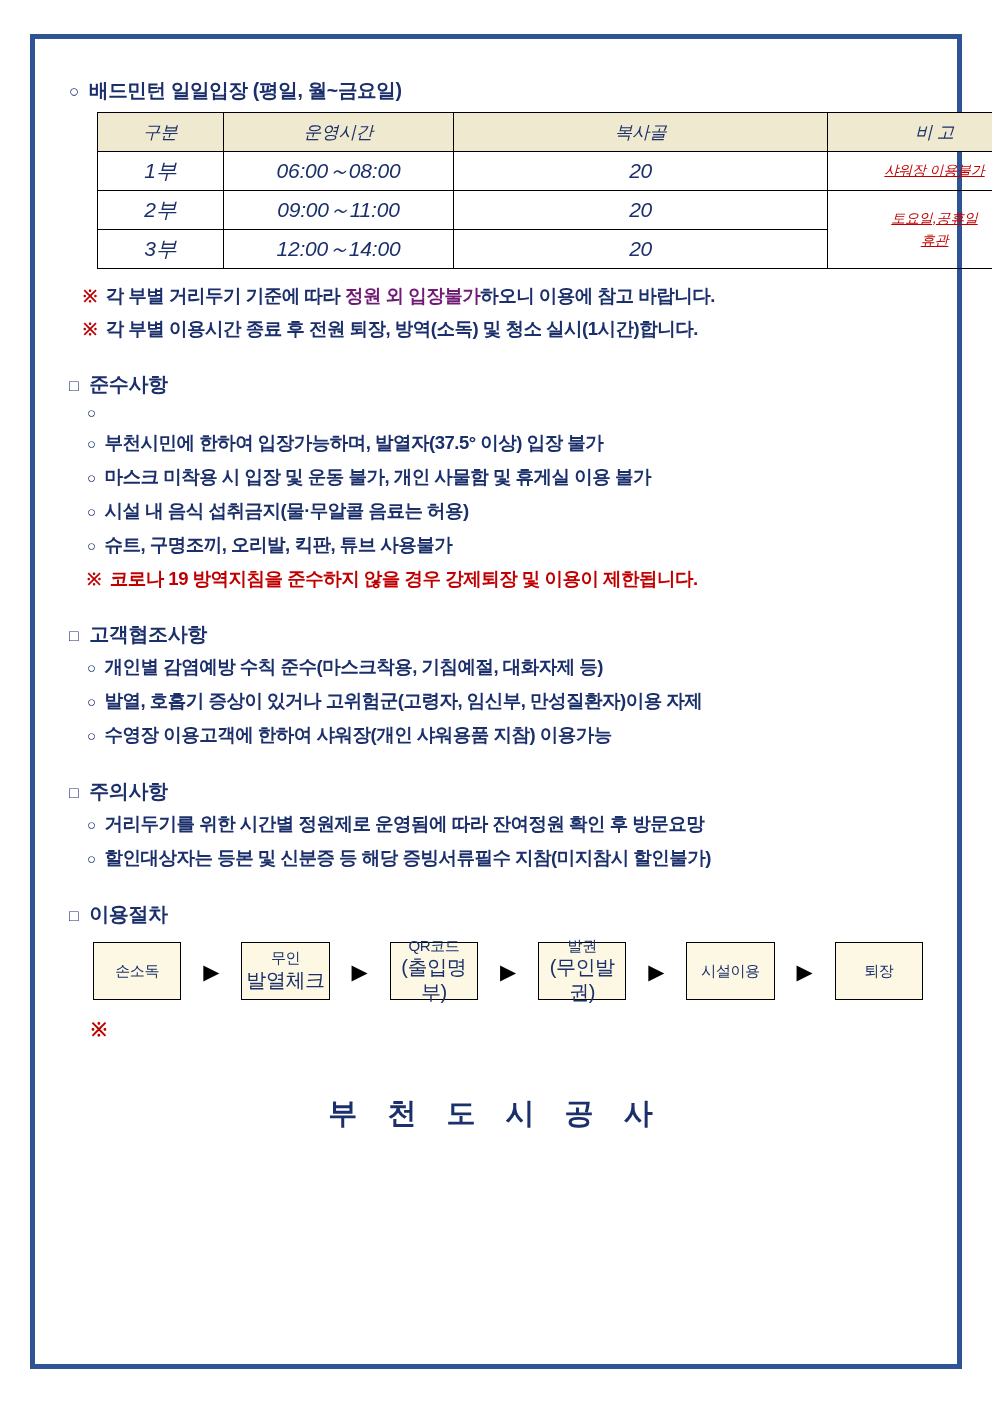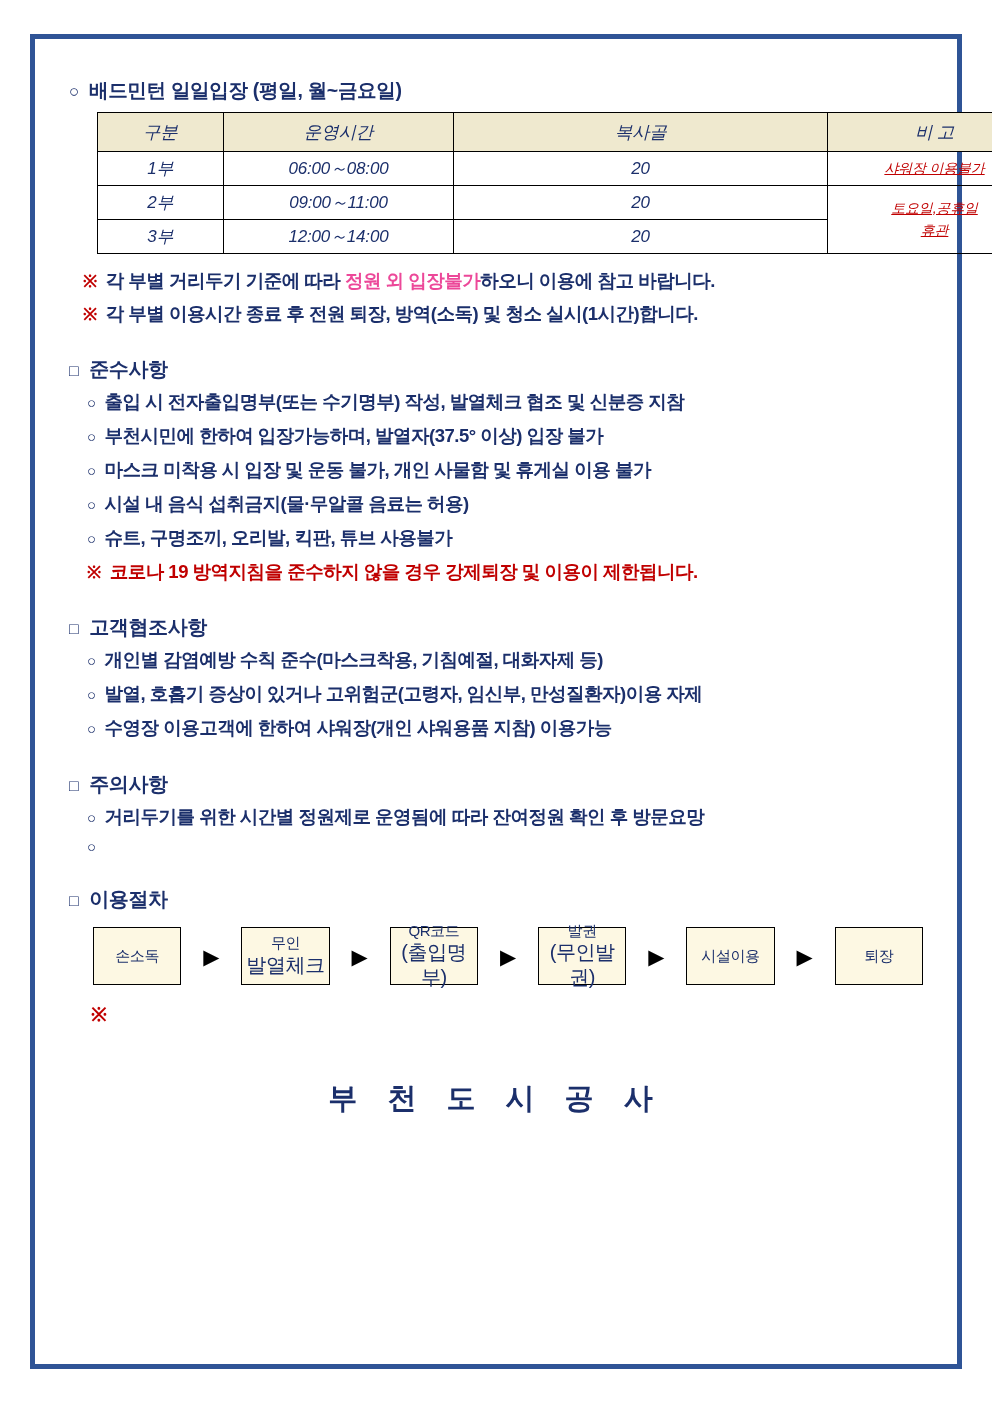--- a/index.html
+++ b/index.html
@@ -70,33 +70,33 @@
     color: #c00000;
     letter-spacing: -0.5px;
     display: flex;
     align-items: baseline;
     gap: 9px;
     margin: 0 0 8px 0;
     padding-left: 14px;
   }
   .note-line .mark { font-size: 17px; }
   .mixed { color: #1b2f6b; }
-  .mixed .hl { color: #ec4899; }
+  .mixed .hl { color: #701a75; }
 
   
   table.sched {
     border-collapse: collapse;
     margin: 4px 0 14px 28px;
     width: 945px;
     font-style: italic;
   }
   table.sched th, table.sched td {
     border: 1px solid #000000;
     text-align: center;
-    font-size: 17px;
+    font-size: 21px;
     color: #1b2f6b;
     font-weight: normal;
     padding: 5px 4px;
     letter-spacing: -0.2px;
   }
   table.sched th {
     background: #efe9cf;
     font-weight: normal;
     font-size: 17.5px;
     padding: 7px 4px;
@@ -216,21 +216,20 @@
     </div>
 
     <div class="gap-md"></div>
 
     <div class="block-head">
       <span class="mark">□</span>
       <span>준수사항</span>
     </div>
     <div class="bullet-line">
       <span class="mark">○</span>
-      <span>출입 시 전자출입명부(또는 수기명부) 작성, 발열체크 협조 및 신분증 지참</span>
     </div>
     <div class="bullet-line">
       <span class="mark">○</span>
       <span>부천시민에 한하여 입장가능하며, 발열자(37.5° 이상) 입장 불가</span>
     </div>
     <div class="bullet-line">
       <span class="mark">○</span>
       <span>마스크 미착용 시 입장 및 운동 불가, 개인 사물함 및 휴게실 이용 불가</span>
     </div>
     <div class="bullet-line">
@@ -270,20 +269,21 @@
     <div class="block-head">
       <span class="mark">□</span>
       <span>주의사항</span>
     </div>
     <div class="bullet-line">
       <span class="mark">○</span>
       <span>거리두기를 위한 시간별 정원제로 운영됨에 따라 잔여정원 확인 후 방문요망</span>
     </div>
     <div class="bullet-line">
       <span class="mark">○</span>
+      <span>할인대상자는 등본 및 신분증 등 해당 증빙서류필수 지참(미지참시 할인불가)</span>
     </div>
 
     <div class="gap-md"></div>
 
     <div class="block-head">
       <span class="mark">□</span>
       <span>이용절차</span>
     </div>
 
     <div class="flow">

